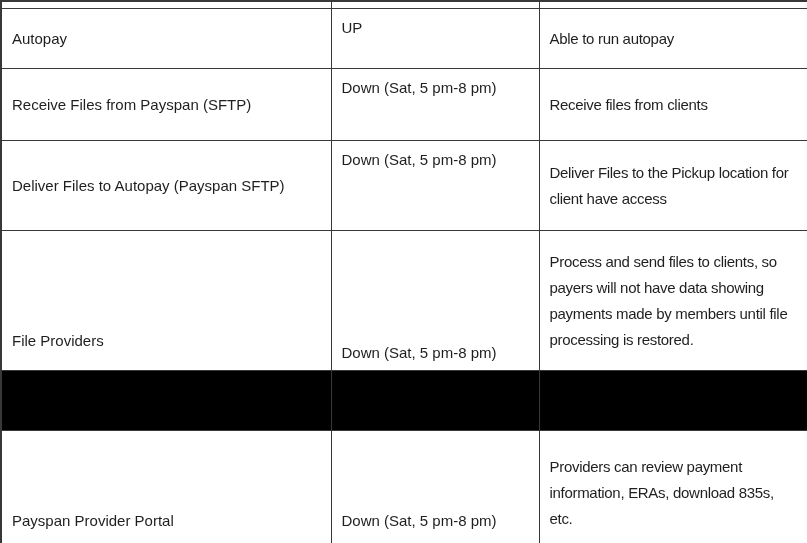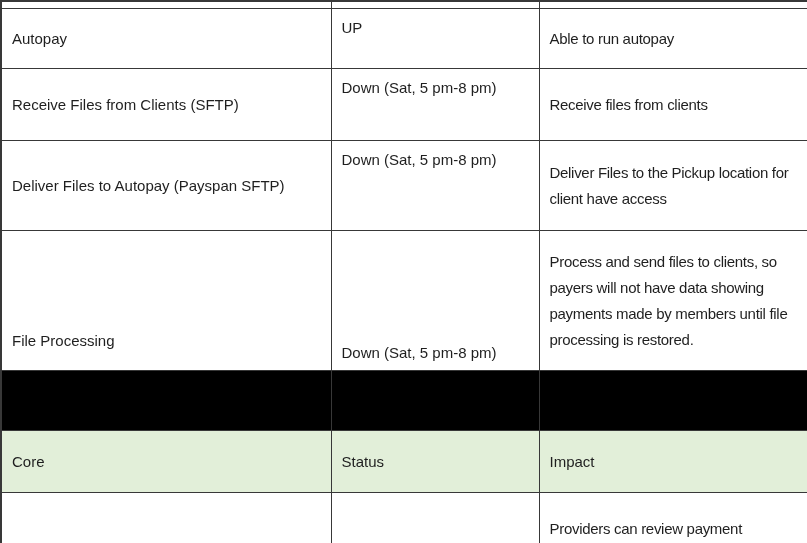--- a/index.html
+++ b/index.html
@@ -81,48 +81,43 @@
         <td></td>
       </tr>
 
       <tr class="rh-autopay">
         <td class="service-cell">Autopay</td>
         <td class="status-cell vt">UP</td>
         <td class="impact-cell">Able to run autopay</td>
       </tr>
 
       <tr class="rh-receive">
-        <td class="service-cell">Receive Files from Clients (SFTP)</td>
+        <td class="service-cell">Receive Files from Payspan (SFTP)</td>
         <td class="status-cell vt">Down (Sat, 5 pm-8 pm)</td>
         <td class="impact-cell">Receive files from clients</td>
       </tr>
 
       <tr class="rh-deliver">
         <td class="service-cell">Deliver Files to Autopay (Payspan SFTP)</td>
         <td class="status-cell vt">Down (Sat, 5 pm-8 pm)</td>
         <td class="impact-cell">Deliver Files to the Pickup location for client have access</td>
       </tr>
 
       <tr class="rh-fileproc">
-        <td class="service-cell vb pb16">File Processing</td>
+        <td class="service-cell vb pb16">File Providers</td>
         <td class="status-cell vb pb6">Down (Sat, 5 pm-8 pm)</td>
         <td class="impact-cell">Process and send files to clients, so payers will not have data showing payments made by members until file processing is restored.</td>
       </tr>
 
       <tr class="rh-redacted redacted-row">
         <td></td>
         <td></td>
         <td></td>
       </tr>
 
-      <tr class="rh-header section-header-row">
-        <td>Core</td>
-        <td>Status</td>
-        <td>Impact</td>
-      </tr>
 
       <tr class="rh-portal">
         <td class="service-cell vb pb20">Payspan Provider Portal</td>
         <td class="status-cell vb pb20">Down (Sat, 5 pm-8 pm)</td>
         <td class="impact-cell">Providers can review payment information, ERAs, download 835s, etc.</td>
       </tr>
 
     </tbody>
   </table>
 </div>

